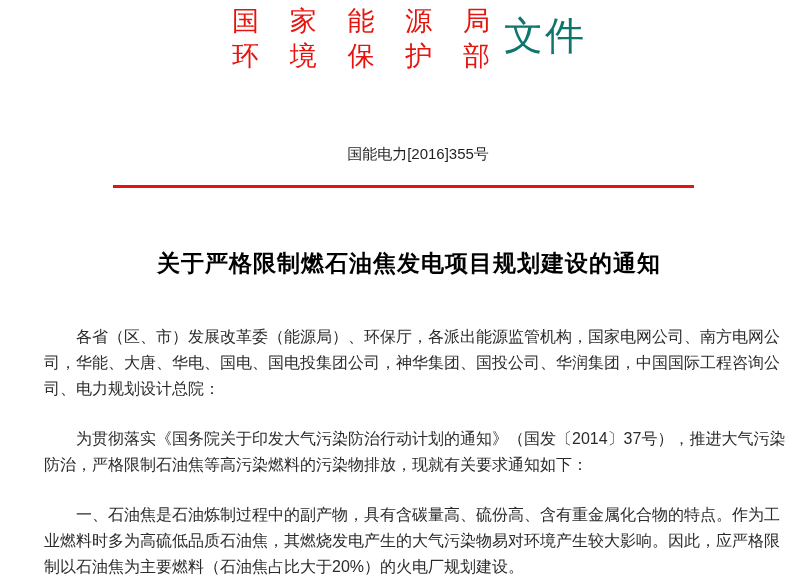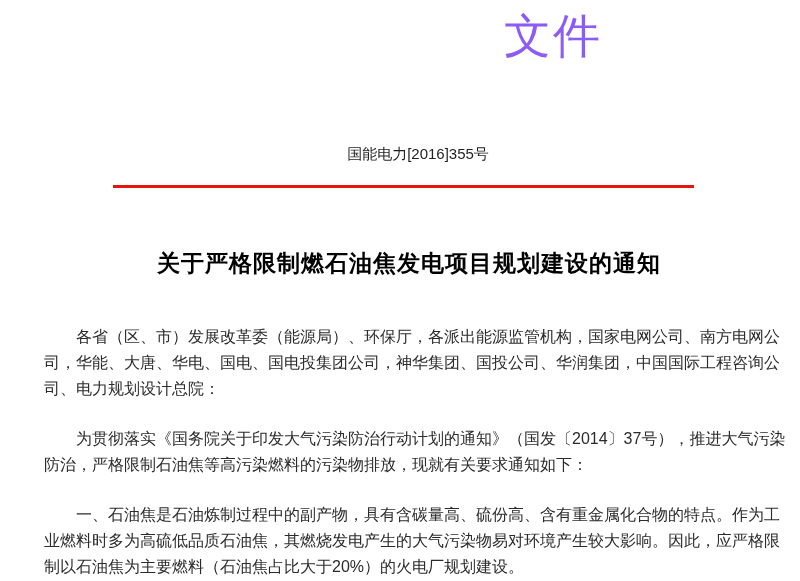--- a/index.html
+++ b/index.html
@@ -30,23 +30,23 @@
   }
   .agency-line {
     text-align: justify;
     text-align-last: justify;
     white-space: nowrap;
   }
   .doc-type {
     position: absolute;
     left: 504px;
     top: 10px;
-    color: #8b5cf6;
+    color: #0f766e;
     font-family: "Liberation Serif", serif;
-    font-size: 47px;
+    font-size: 39px;
     line-height: 52px;
     letter-spacing: 2px;
     white-space: nowrap;
   }
 
   
   .doc-number {
     position: absolute;
     left: 0;
     top: 144px;
@@ -102,20 +102,24 @@
     margin: 0 0 24px 0;
     text-indent: 32px;
     word-break: break-all;
   }
 </style>
 </head>
 <body>
 
 <div class="page">
 
+  <div class="agency">
+    <div class="agency-line">国家能源局</div>
+    <div class="agency-line">环境保护部</div>
+  </div>
 
   <div class="doc-type">文件</div>
 
   <div class="doc-number">国能电力[2016]355号</div>
 
   <div class="red-rule"></div>
 
   <h1 class="title">关于严格限制燃石油焦发电项目规划建设的通知</h1>
 
   <div class="body-text">

